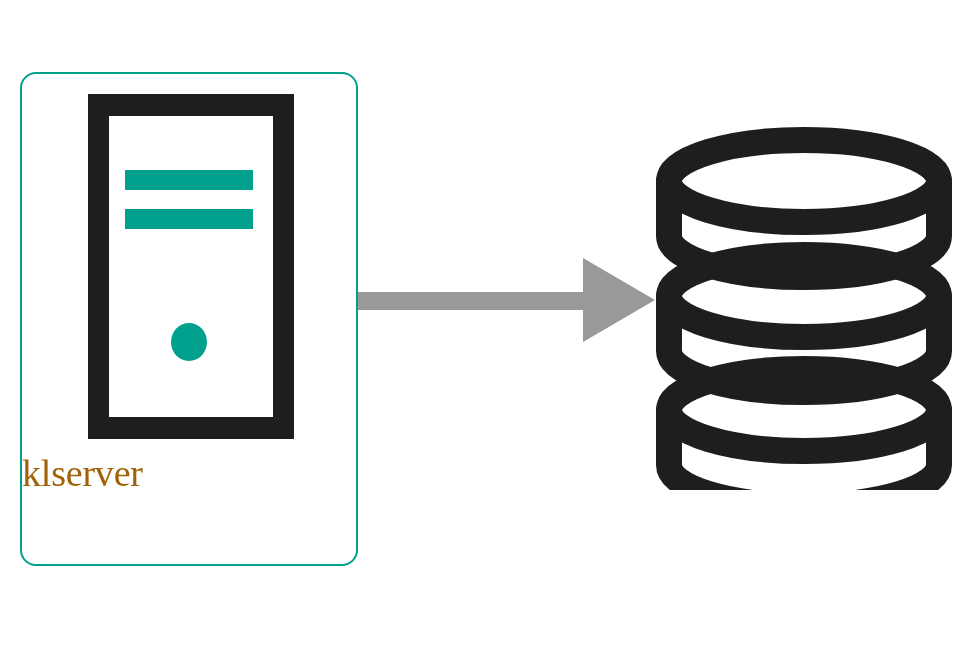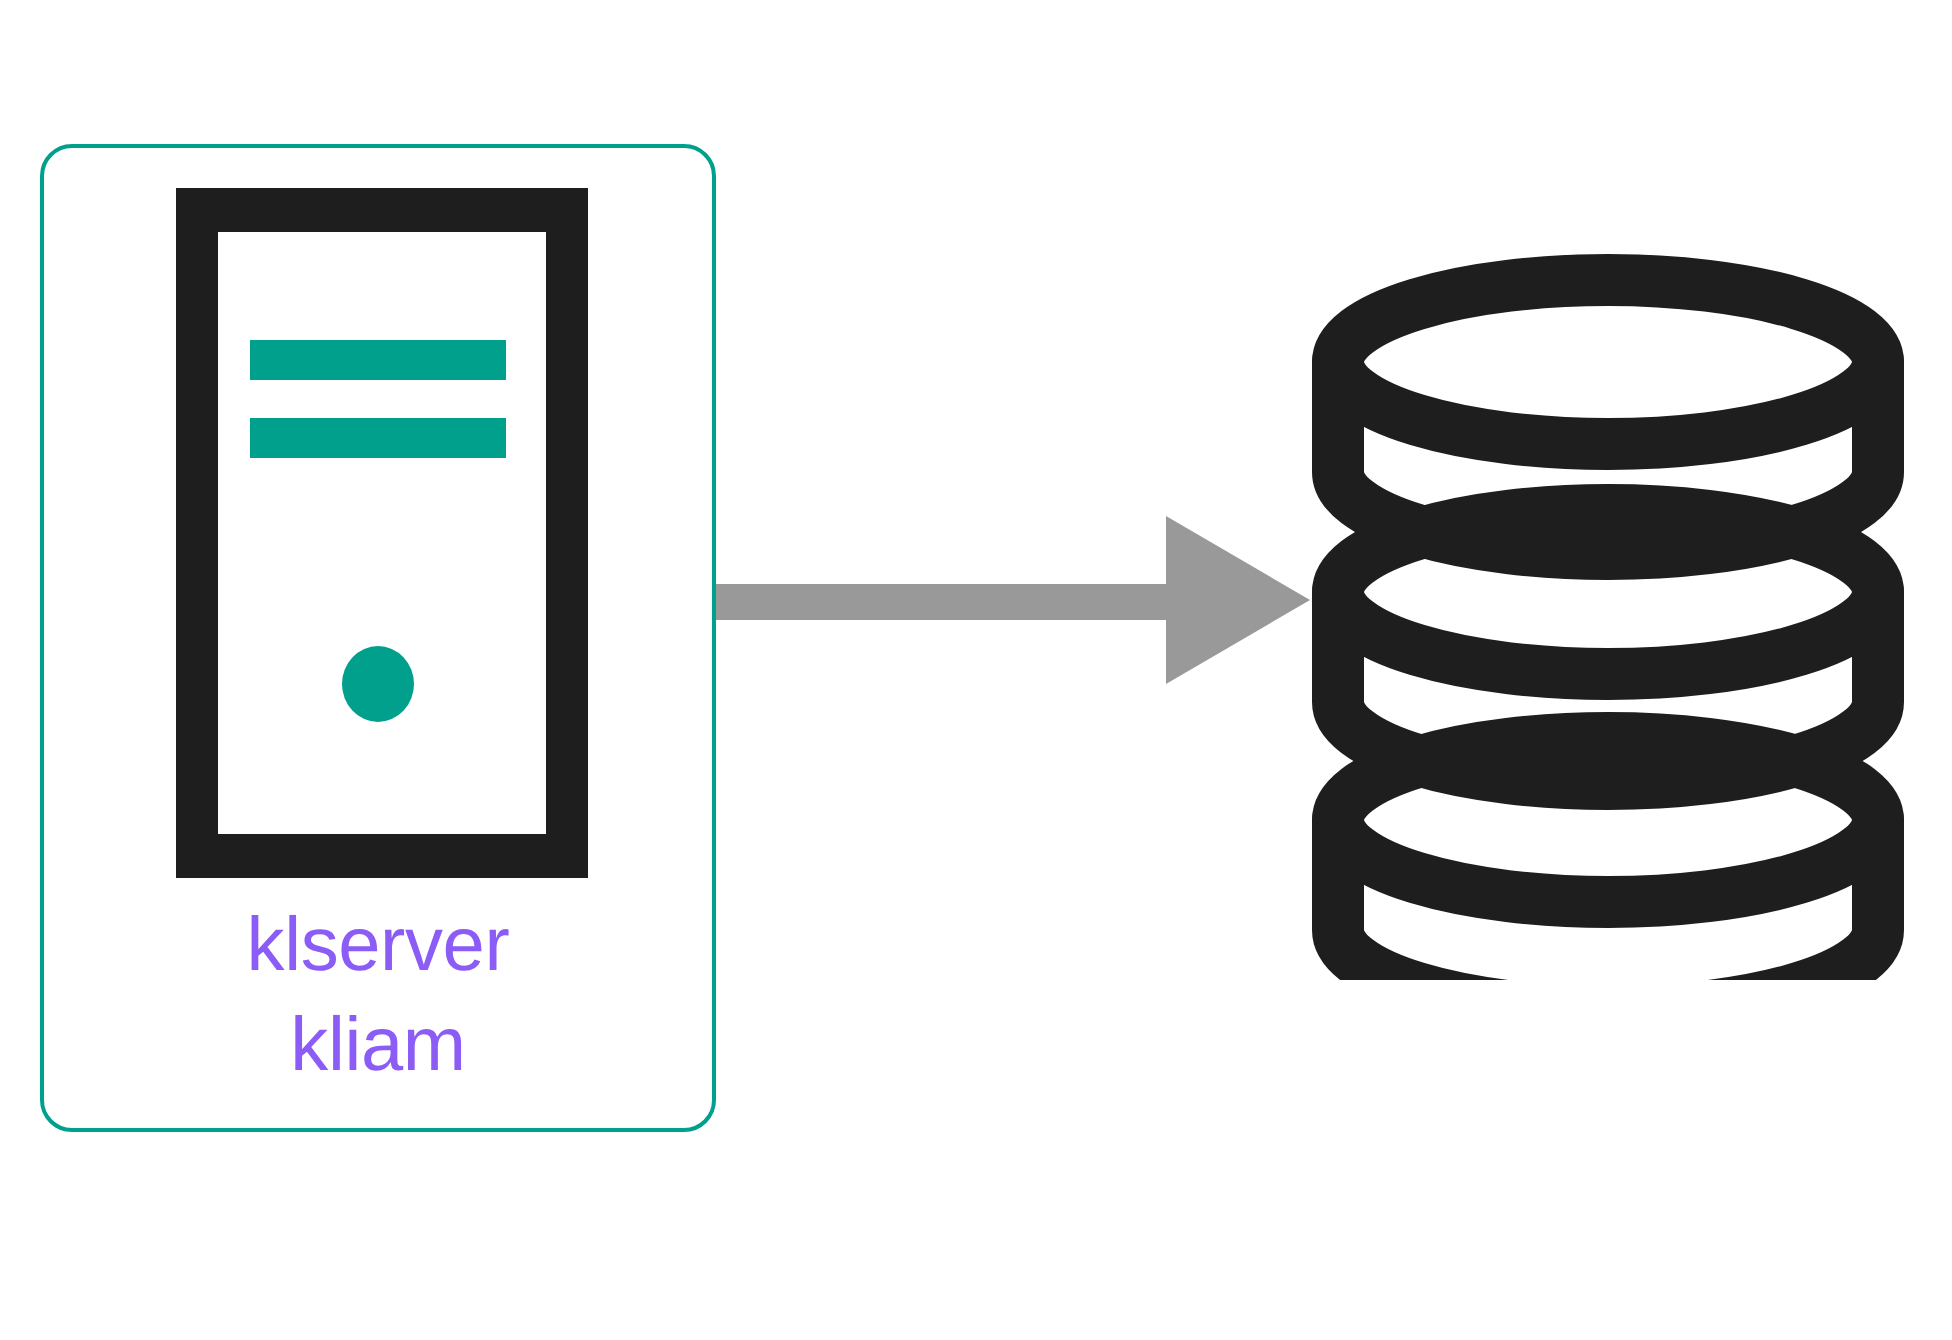--- a/index.html
+++ b/index.html
@@ -41,25 +41,25 @@
     width: 206px;
     height: 345px;
   }
 
   
   #server-labels {
     position: absolute;
     left: 0;
     right: 0;
     top: 374px;
-    text-align: center;
-    color: #8b5cf6;
+    text-align: left;
+    color: #a16207;
     font-size: 38px;
     line-height: 50px;
-    font-family: Liberation Sans, sans-serif;
+    font-family: Liberation Serif, serif;
     letter-spacing: -0.2px;
   }
   .label-line {
     display: block;
     white-space: nowrap;
   }
 
   
   #flow-arrow {
     position: absolute;
@@ -95,21 +95,20 @@
         <rect x="37" y="76" width="128" height="20" fill="#00A08C"></rect>
 
         <rect x="37" y="115" width="128" height="20" fill="#00A08C"></rect>
 
         <ellipse cx="101" cy="248" rx="18" ry="19" fill="#00A08C"></ellipse>
       </svg>
     </div>
 
     <div id="server-labels">
       <span class="label-line">klserver</span>
-      <span class="label-line">kliam</span>
     </div>
   </div>
 
   <div id="flow-arrow">
     <svg width="300" height="100" viewBox="0 0 300 100" xmlns="http://www.w3.org/2000/svg">
 
       <polygon points="0,42 225,42 225,8 297,50 225,92 225,60 0,60" fill="#999999"></polygon>
     </svg>
   </div>
 

